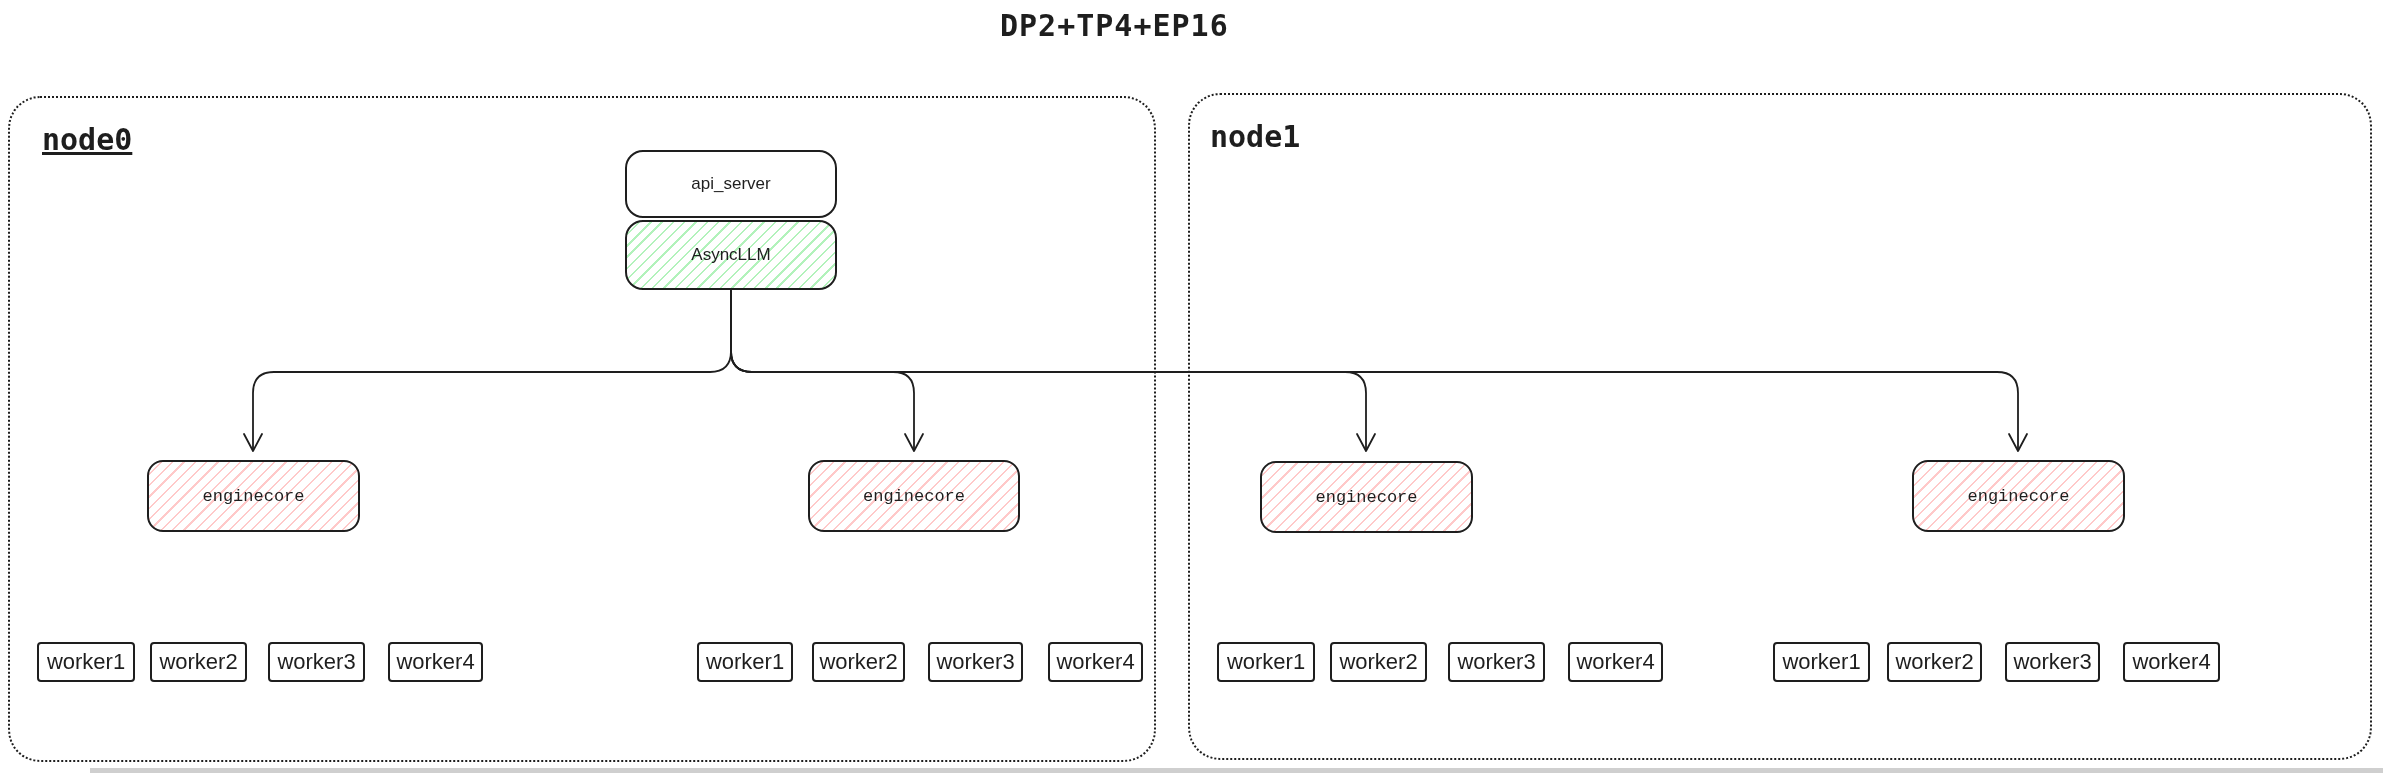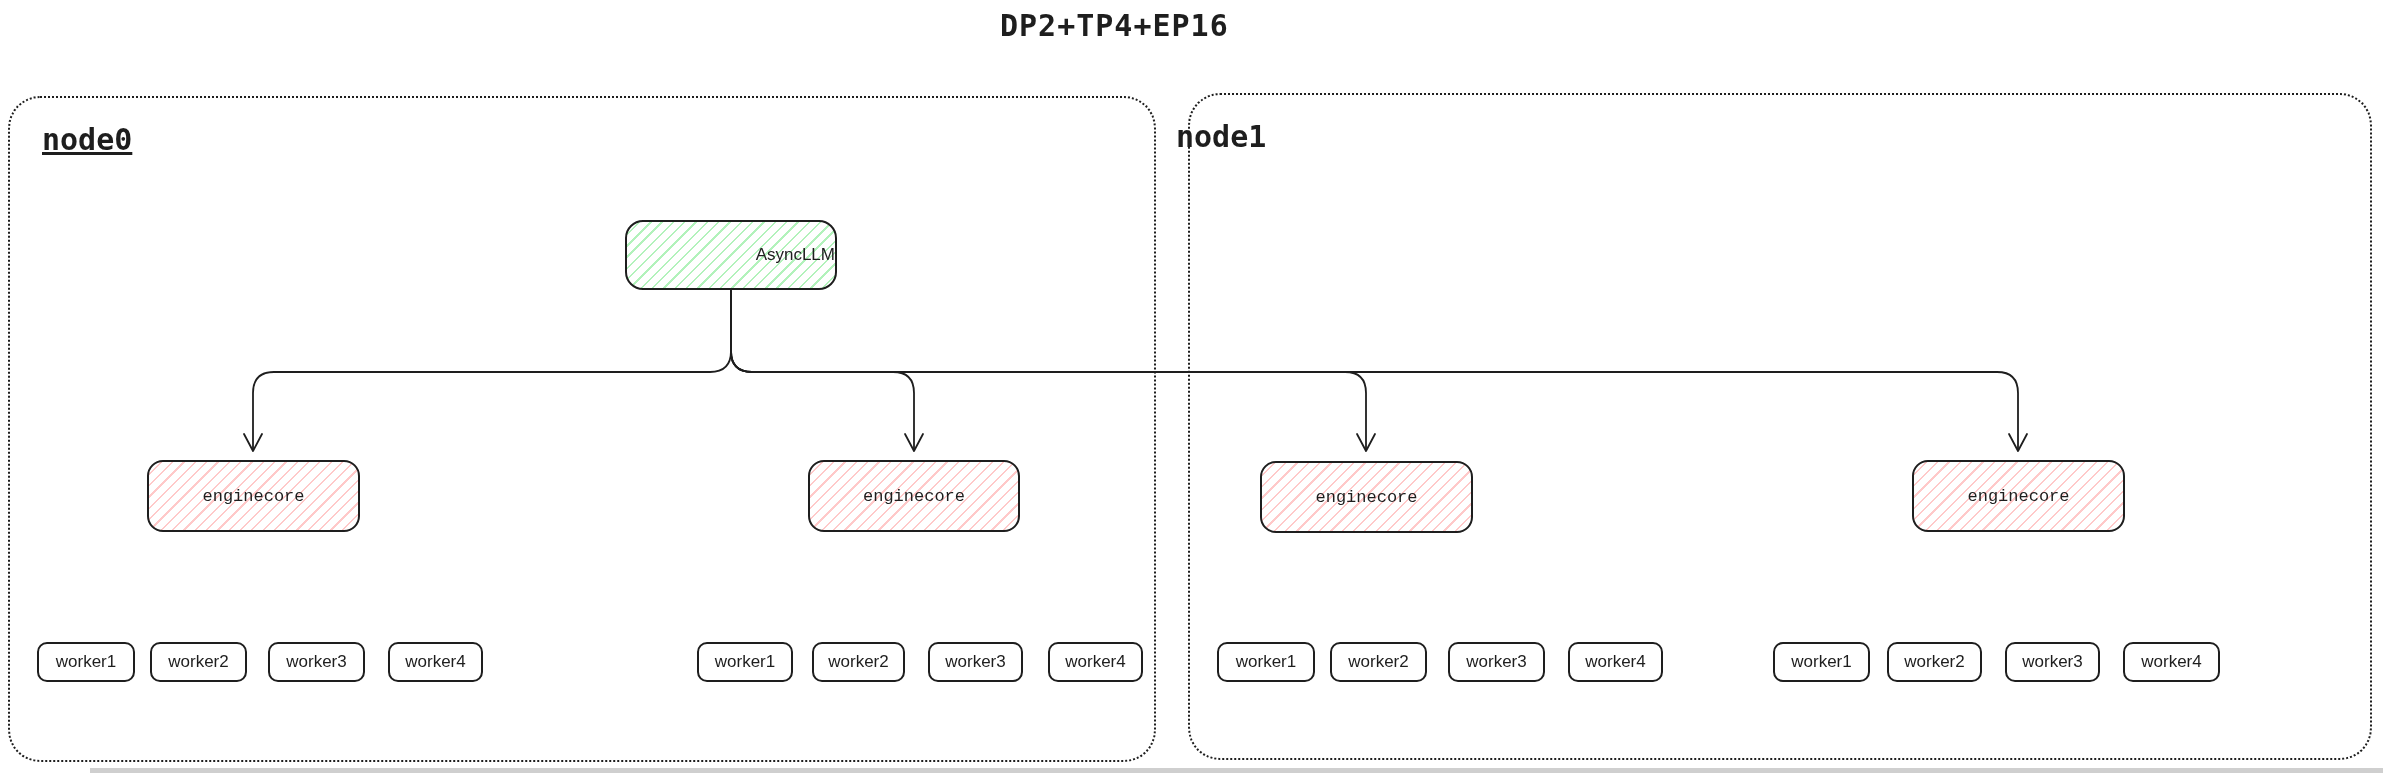--- a/index.html
+++ b/index.html
@@ -32,56 +32,58 @@
     border:2.5px solid #1e1e1e;
     background:#ffffff;
     font-size:17px;
     white-space:nowrap;
   }
   .stack-box{border-radius:18px;z-index:3;}
   .hatch-green{
     background-image:repeating-linear-gradient(135deg,
       #b2f2bb 0px, #b2f2bb 1.7px, transparent 1.7px, transparent 8px);
     background-color:#ffffff;
-    justify-content:flex-end;
   }
   .hatch-red{
     background-image:repeating-linear-gradient(135deg,
       #ffc9c9 0px, #ffc9c9 1.6px, transparent 1.6px, transparent 8px);
     background-color:#ffffff;
     font-family:Liberation Mono, monospace;
   }
   .enginecore{
     border-radius:16px;z-index:3;
   }
   .worker{
     display:flex;align-items:center;justify-content:center;
-    border:2px solid #1e1e1e;border-radius:10px;
-    background:#ffffff;font-size:17px;white-space:nowrap;
+    border:2px solid #1e1e1e;border-radius:4px;
+    background:#ffffff;font-size:22px;white-space:nowrap;
   }
   .arrows{position:absolute;left:0;top:0;z-index:2;}
   .arrows path, .arrows polyline{
     fill:none;stroke:#1e1e1e;stroke-width:1.8;
     stroke-linecap:round;stroke-linejoin:round;
   }
   .bottom-edge{background:#cfcfcf;}
 </style>
 </head>
 <body>
 
 <div class="canvas">
 
   <div class="abs title" style="left:1000px;top:8px;">DP2+TP4+EP16</div>
 
   <div class="abs node-box" style="left:8px;top:96px;width:1148px;height:666px;"></div>
   <div class="abs node-label" style="left:42px;top:122px;text-decoration:underline;">node0</div>
 
   <div class="abs node-box" style="left:1188px;top:93px;width:1184px;height:667px;"></div>
-  <div class="abs node-label" style="left:1176px;top:119px;">node1</div>
+  <div class="abs node-label" style="left:1210px;top:119px;">node1</div>
 
+  <div class="abs shape stack-box" style="left:625px;top:150px;width:212px;height:68px;">
+    <span>api_server</span>
+  </div>
   <div class="abs shape stack-box hatch-green" style="left:625px;top:220px;width:212px;height:70px;">
     <span>AsyncLLM</span>
   </div>
 
   <svg class="arrows" width="2383" height="773" viewBox="0 0 2383 773">
     <path d="M731,291 L731,351 Q731,372 710,372 L274,372 Q253,372 253,393 L253,449"></path>
     <polyline points="244,434 253,451 262,434"></polyline>
     <path d="M731,291 L731,351 Q731,372 752,372 L893,372 Q914,372 914,393 L914,449"></path>
     <polyline points="905,434 914,451 923,434"></polyline>
     <path d="M731,291 L731,351 Q731,372 752,372 L1345,372 Q1366,372 1366,393 L1366,449"></path>

